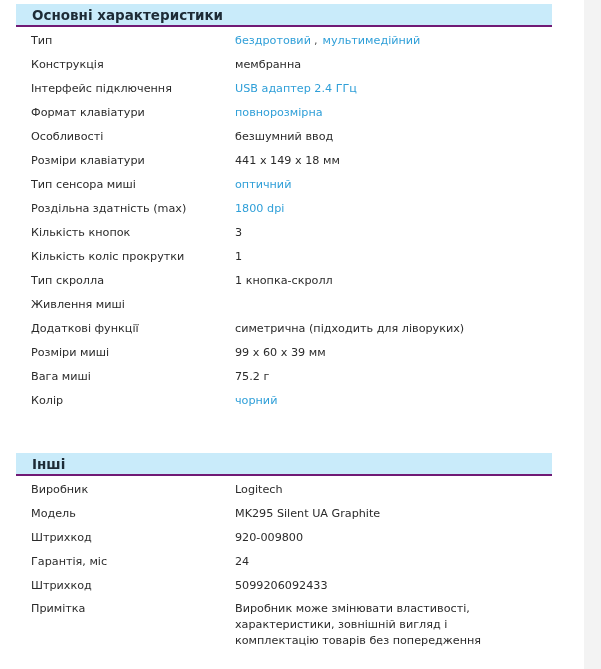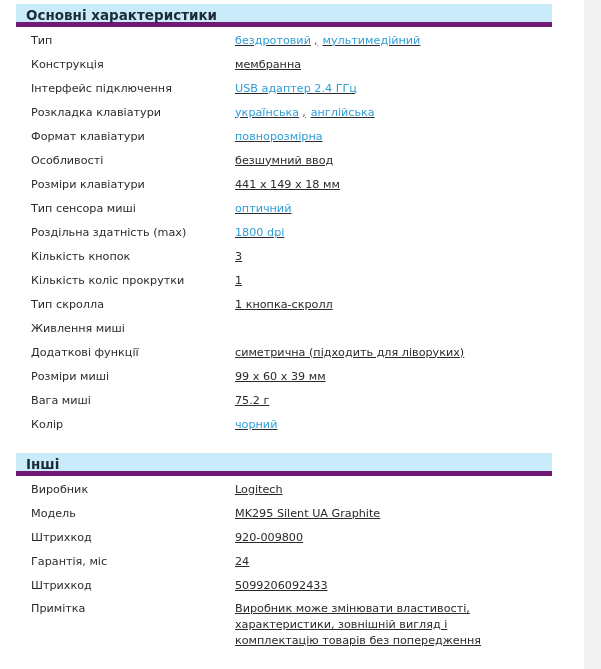--- a/index.html
+++ b/index.html
@@ -11,36 +11,36 @@
   }
   .page { position: relative; width: 601px; height: 669px; }
   .side-panel {
     position: absolute; left: 584px; top: 0; width: 17px; height: 669px;
     background: #f3f3f3;
   }
   .section { position: absolute; left: 16px; width: 536px; }
   .section-header {
     height: 23px;
     background: #c9ebfa;
-    border-bottom: 5px solid #701a75;
-    padding-left: 10px;
+    border-bottom: 2px solid #701a75;
+    padding-left: 16px;
     font-size: 13.5px;
     font-weight: bold;
     line-height: 23px;
     color: #1d2b36;
   }
   .rows { padding-top: 1px; }
   .row {
     display: flex;
     height: 24px;
     align-items: center;
     font-size: 11.2px;
   }
   .row .label { width: 219px; padding-left: 15px; color: #2b2b2b; }
-  .row .value { flex: 1; color: #2b2b2b; text-decoration: underline; }
+  .row .value { flex: 1; color: #2b2b2b; }
   .row.multi { height: auto; align-items: flex-start; padding-top: 5px; }
   .row.multi .value { line-height: 16px; margin-top: -1px; }
   .link { color: #2f9fd8; cursor: pointer; }
   .sep { color: #555; }
 </style>
 </head>
 <body>
 
 <div class="page">
 
@@ -51,24 +51,20 @@
           <div class="label">Тип</div>
           <div class="value"><a class="link">бездротовий</a><span class="sep" style="margin: 0px 5px 0px 3px;">,</span><a class="link">мультимедійний</a></div>
         </div>
         <div class="row">
           <div class="label">Конструкція</div>
           <div class="value"><span>мембранна</span></div>
         </div>
         <div class="row">
           <div class="label">Інтерфейс підключення</div>
           <div class="value"><a class="link">USB адаптер 2.4 ГГц</a></div>
-        </div>
-        <div class="row">
-          <div class="label">Розкладка клавіатури</div>
-          <div class="value"><a class="link">українська</a><span class="sep" style="margin: 0px 5px 0px 3px;">,</span><a class="link">англійська</a></div>
         </div>
         <div class="row">
           <div class="label">Формат клавіатури</div>
           <div class="value"><a class="link">повнорозмірна</a></div>
         </div>
         <div class="row">
           <div class="label">Особливості</div>
           <div class="value"><span>безшумний ввод</span></div>
         </div>
         <div class="row">

